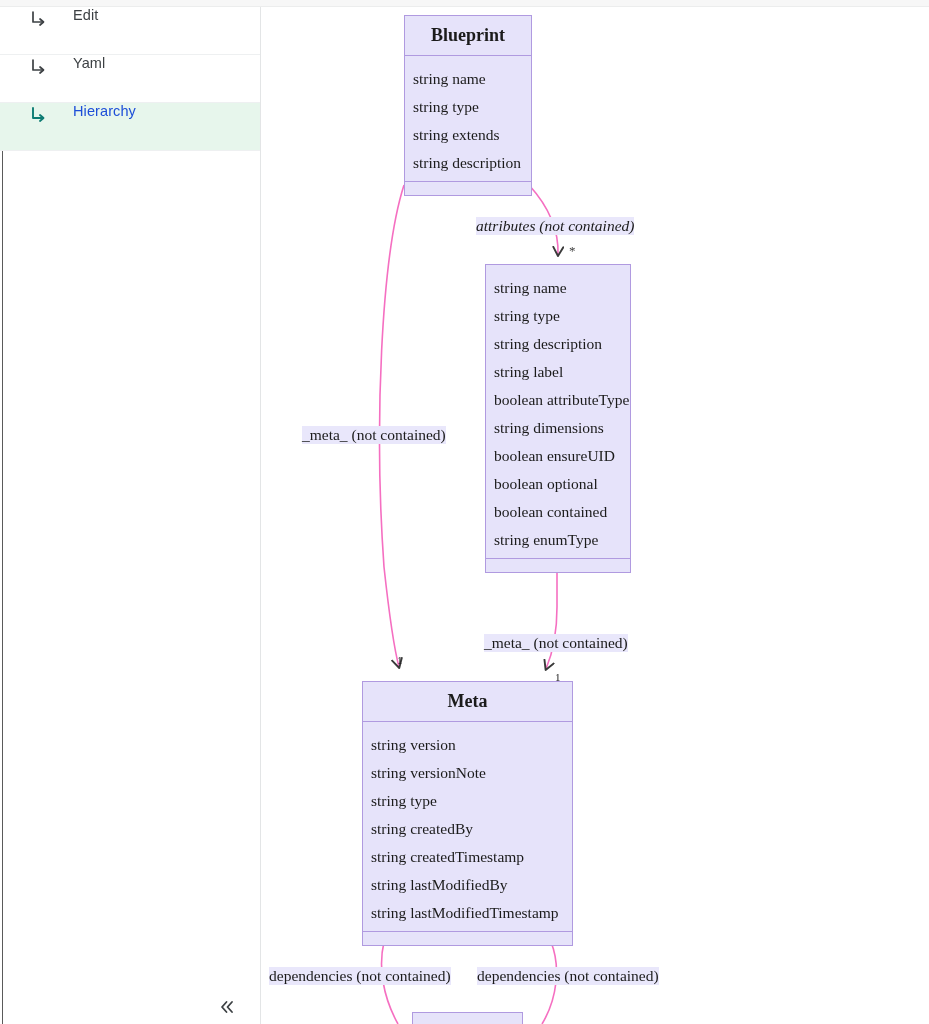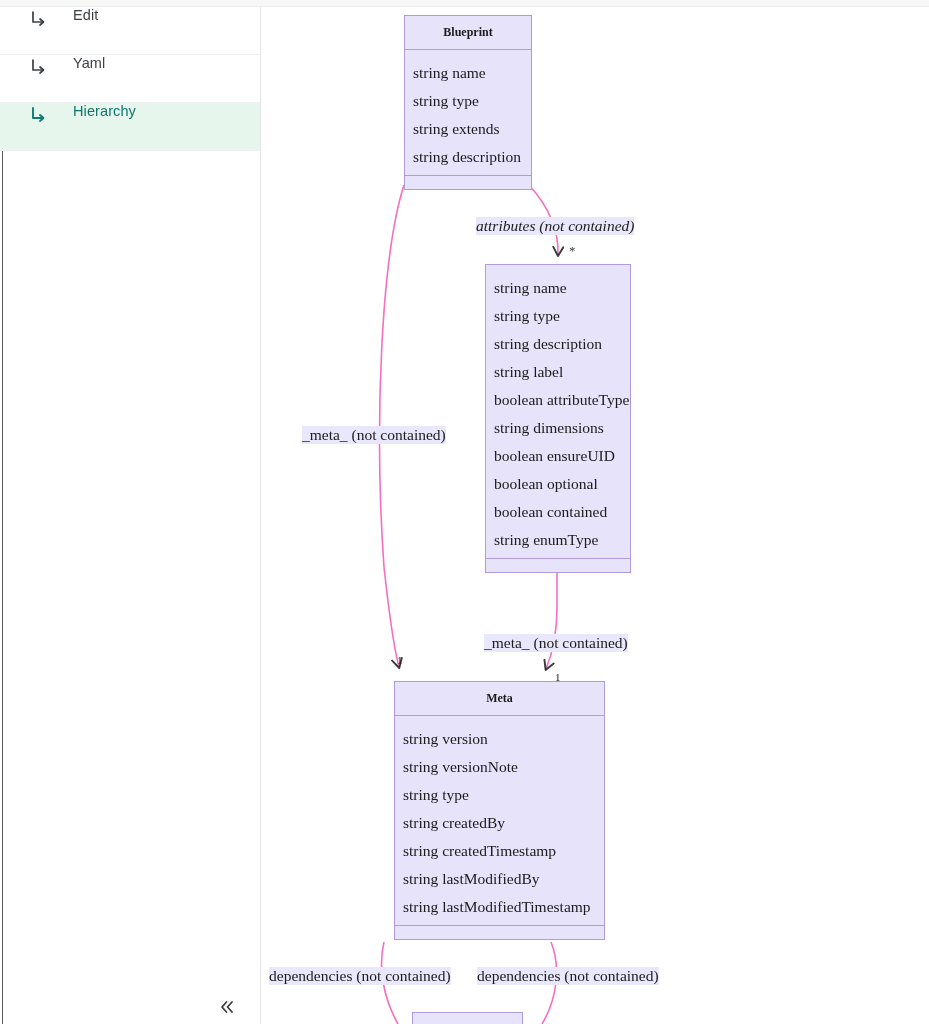--- a/index.html
+++ b/index.html
@@ -52,21 +52,21 @@
     color: #3d4144;
     flex: none;
   }
   .nav-item.active .nav-icon { color: #0e7c73; }
   .nav-label {
     margin-left: 22px;
     font-size: 14.5px;
     color: #3d4144;
     letter-spacing: .1px;
   }
-  .nav-item.active .nav-label { color: #0f766e; }
+  .nav-item.active .nav-label { color: #1d4ed8; }
 
   #collapse-btn {
     position: absolute;
     left: 210px; top: 987px;
     width: 34px; height: 30px;
     display: flex; align-items: center; justify-content: center;
     color: #3d4144;
     cursor: pointer;
   }
 
@@ -87,21 +87,21 @@
   
   .uml-class {
     position: absolute;
     background: #e6e3fa;
     border: 1px solid #b09ae0;
     font-family: "Liberation Serif", serif;
   }
   .uml-title {
     text-align: center;
     font-weight: bold;
-    font-size: 12px;
+    font-size: 18px;
     color: #1b1b1b;
     padding: 9px 6px 9px;
     border-bottom: 1px solid #b09ae0;
     background: #e6e3fa;
   }
   .uml-attrs {
     padding: 9px 0 4px 8px;
     border-bottom: 1px solid #b09ae0;
   }
   .uml-attr {
@@ -232,21 +232,21 @@
         <div class="uml-attr">boolean attributeType</div>
         <div class="uml-attr">string dimensions</div>
         <div class="uml-attr">boolean ensureUID</div>
         <div class="uml-attr">boolean optional</div>
         <div class="uml-attr">boolean contained</div>
         <div class="uml-attr">string enumType</div>
       </div>
       <div class="uml-methods"></div>
     </div>
 
-    <div class="uml-class" style="left:101px; top:674px; width:211px;margin-left:32px;">
+    <div class="uml-class" style="left:101px; top:674px; width:211px;">
       <div class="uml-title">Meta</div>
       <div class="uml-attrs">
         <div class="uml-attr">string version</div>
         <div class="uml-attr">string versionNote</div>
         <div class="uml-attr">string type</div>
         <div class="uml-attr">string createdBy</div>
         <div class="uml-attr">string createdTimestamp</div>
         <div class="uml-attr">string lastModifiedBy</div>
         <div class="uml-attr">string lastModifiedTimestamp</div>
       </div>

